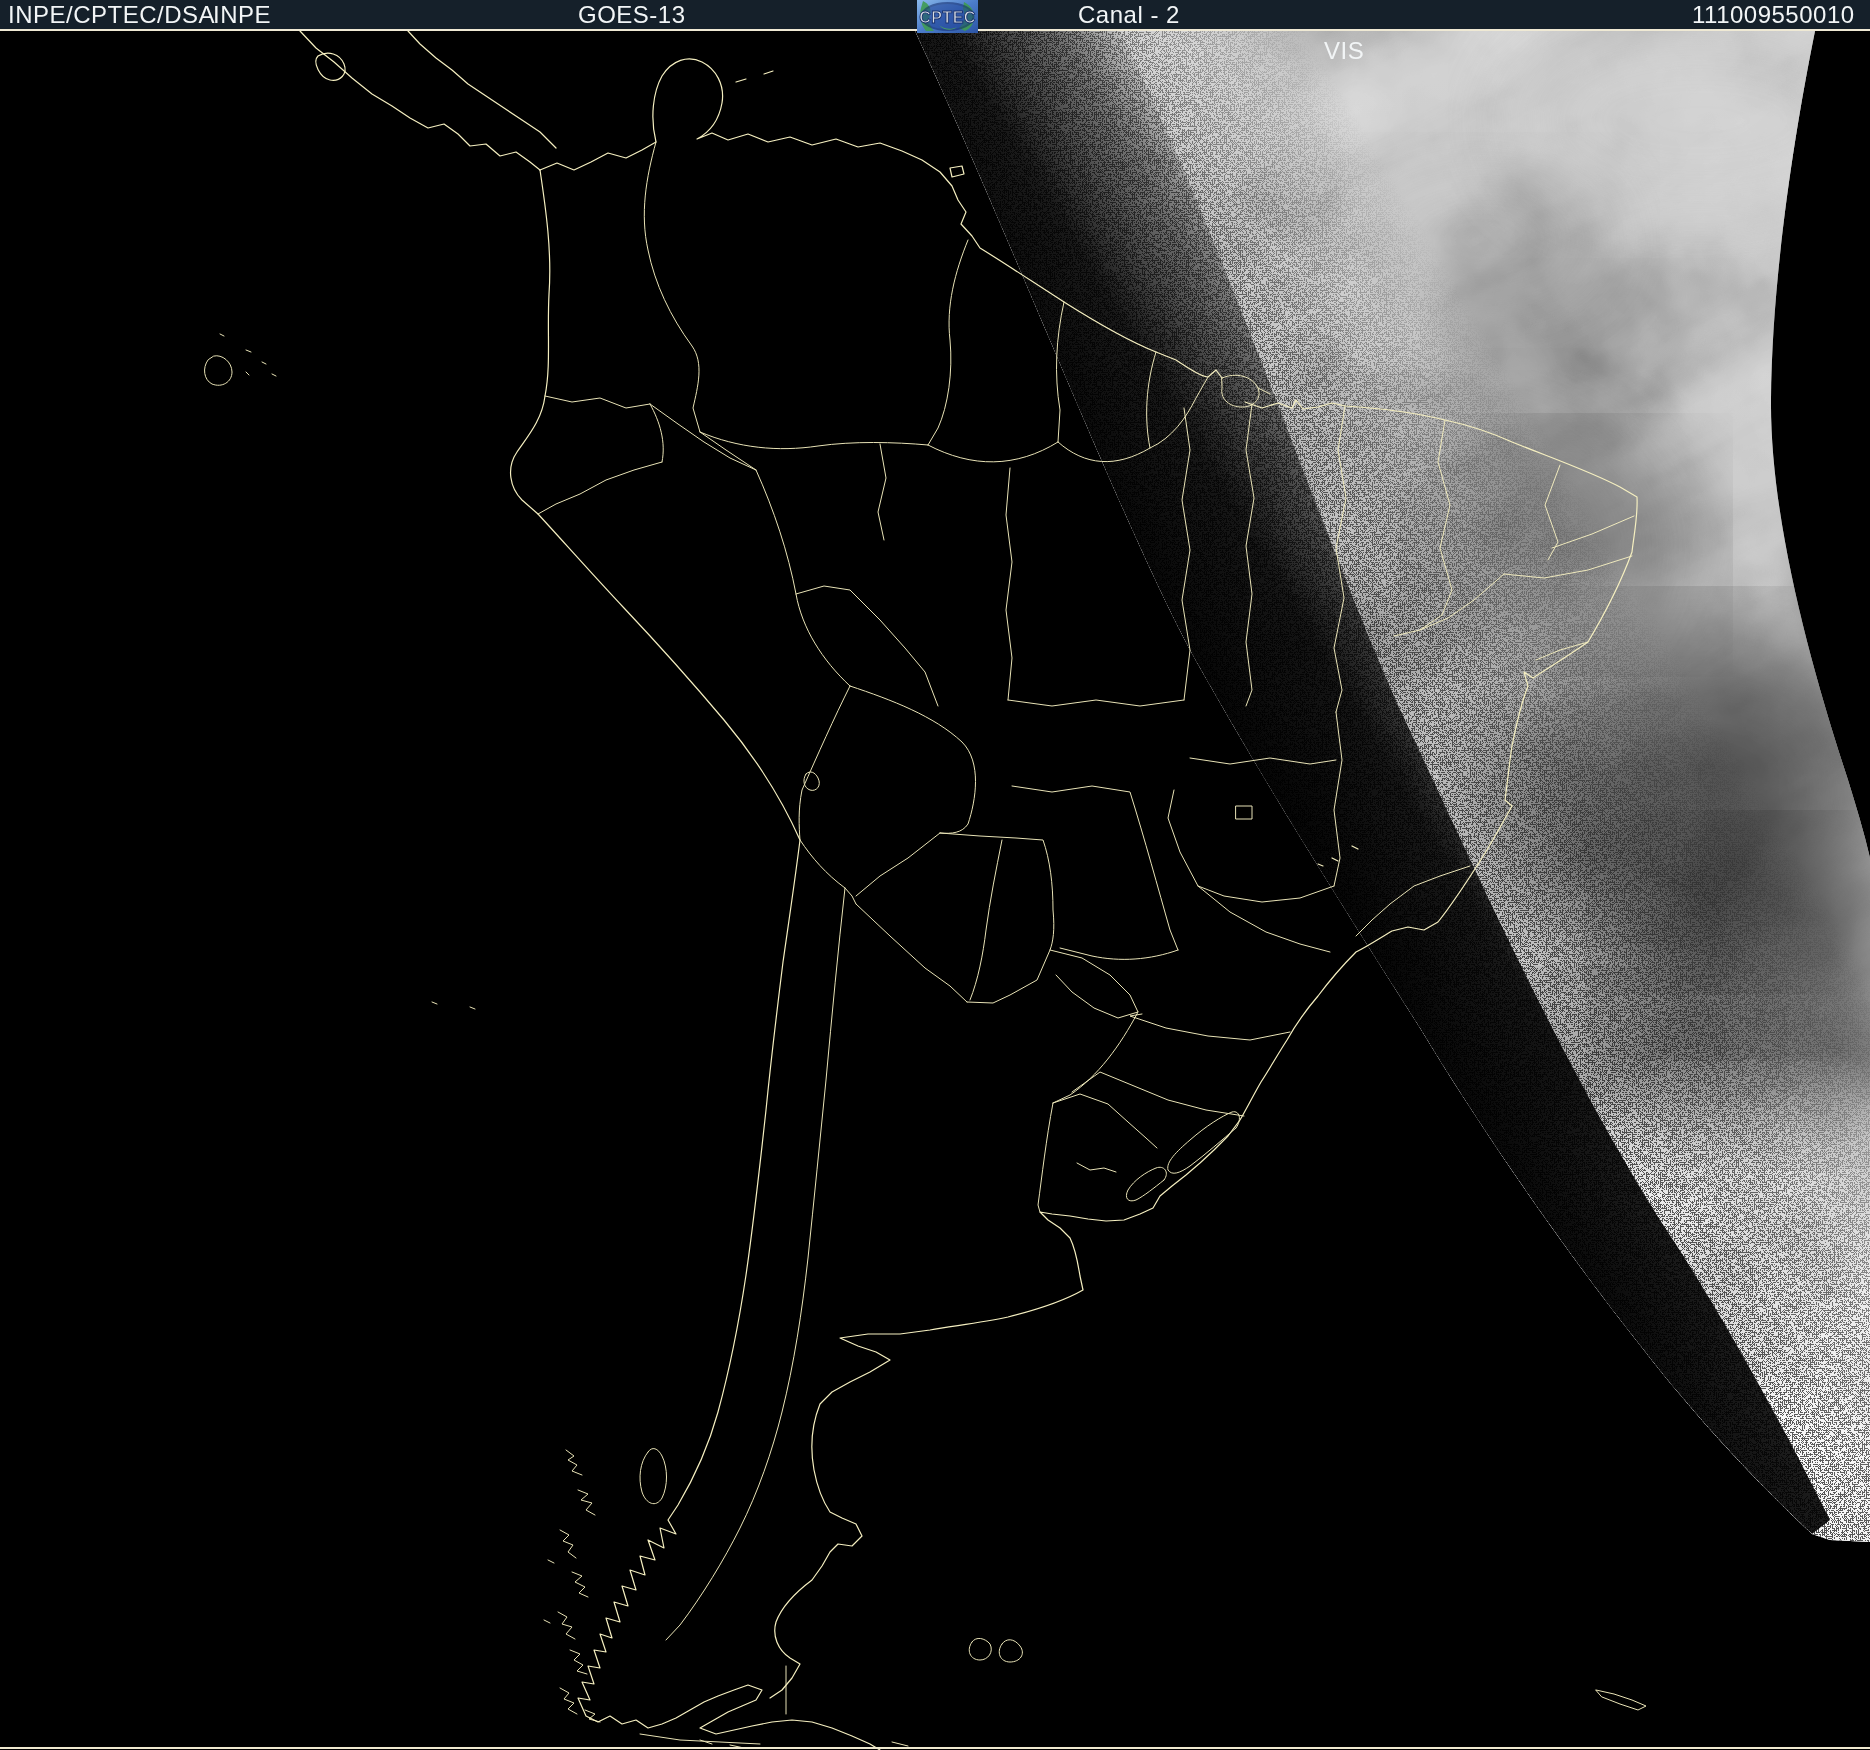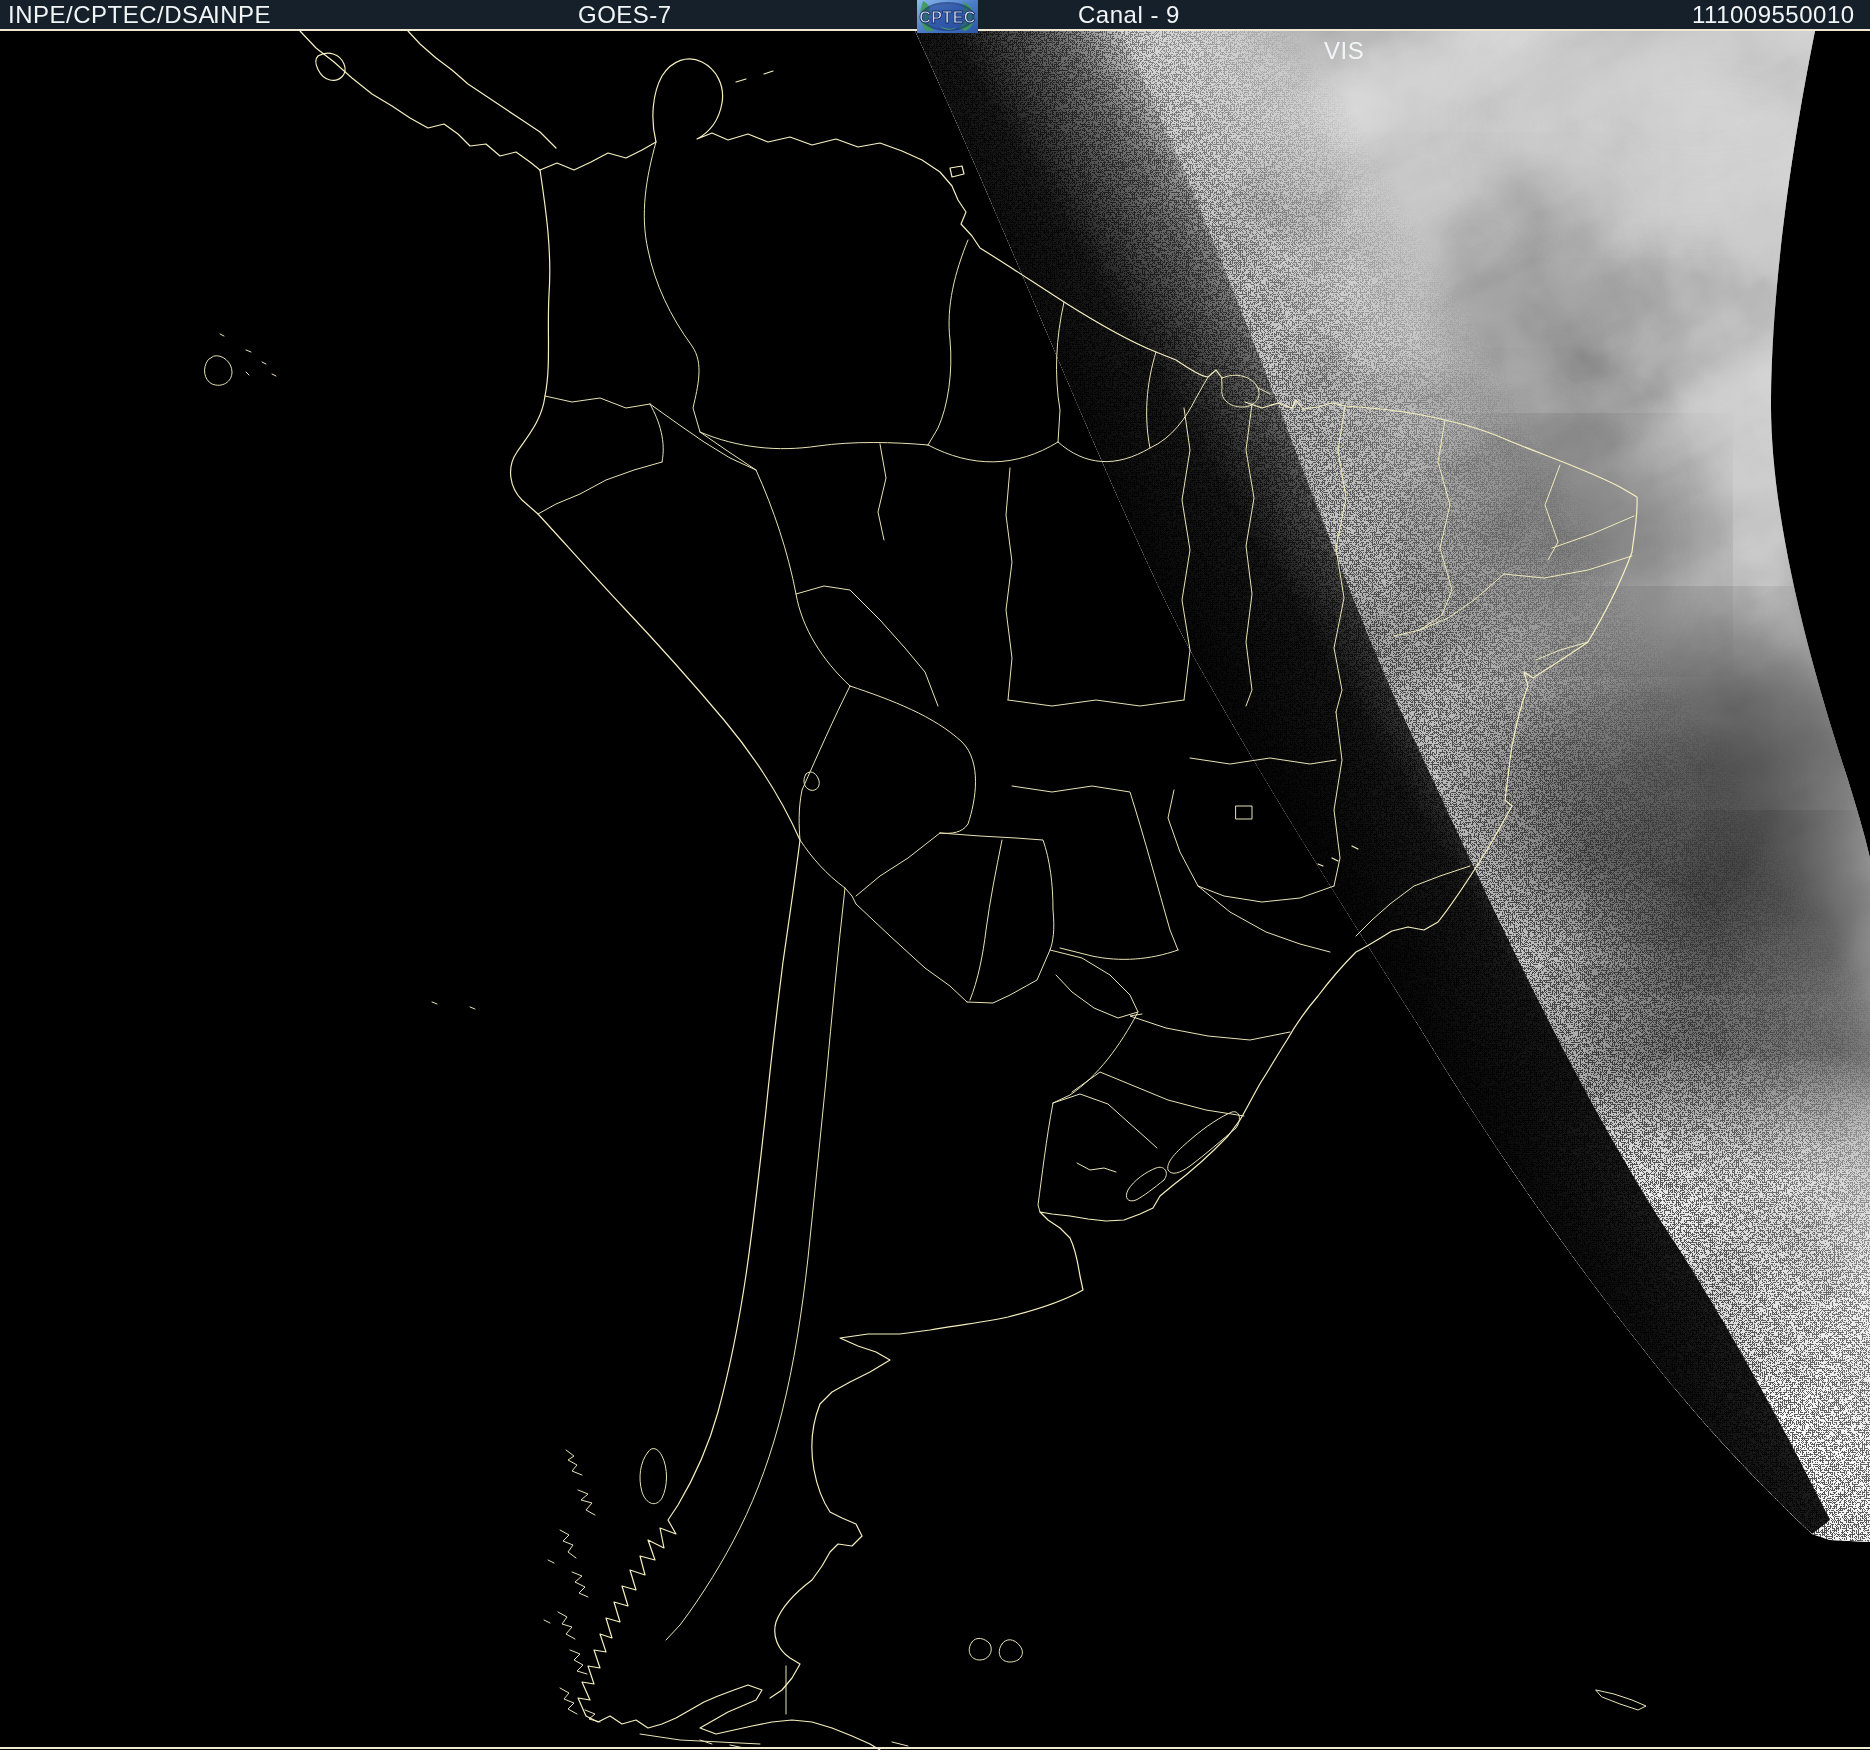--- a/index.html
+++ b/index.html
@@ -336,22 +336,22 @@
         <path d="M 1596,1690 L 1614,1694 1632,1700 1646,1706 1638,1710 1620,1704 1602,1697 Z"></path>
       </g>
 
       <rect x="0" y="1747" width="1870" height="2" fill="#efe9cf"></rect>
     </g>
   </svg>
 
   <div class="header">
     <span class="lbl-agency">INPE/CPTEC/DSA</span>
     <span class="lbl-noaa">INPE</span>
-    <span class="lbl-sat">GOES-7</span>
-    <span class="lbl-channel">Canal - 9</span>
+    <span class="lbl-sat">GOES-13</span>
+    <span class="lbl-channel">Canal - 2</span>
     <span class="lbl-band">VIS</span>
     <span class="lbl-time">111009550010</span>
   </div>
 
   <svg class="logo" viewBox="0 0 61 33">
     <defs>
       <linearGradient id="logoBg" x1="0" y1="0" x2="1" y2="1">
         <stop offset="0" stop-color="#8ab9ec"></stop>
         <stop offset="0.5" stop-color="#4b7cc9"></stop>
         <stop offset="1" stop-color="#2c55a6"></stop>

